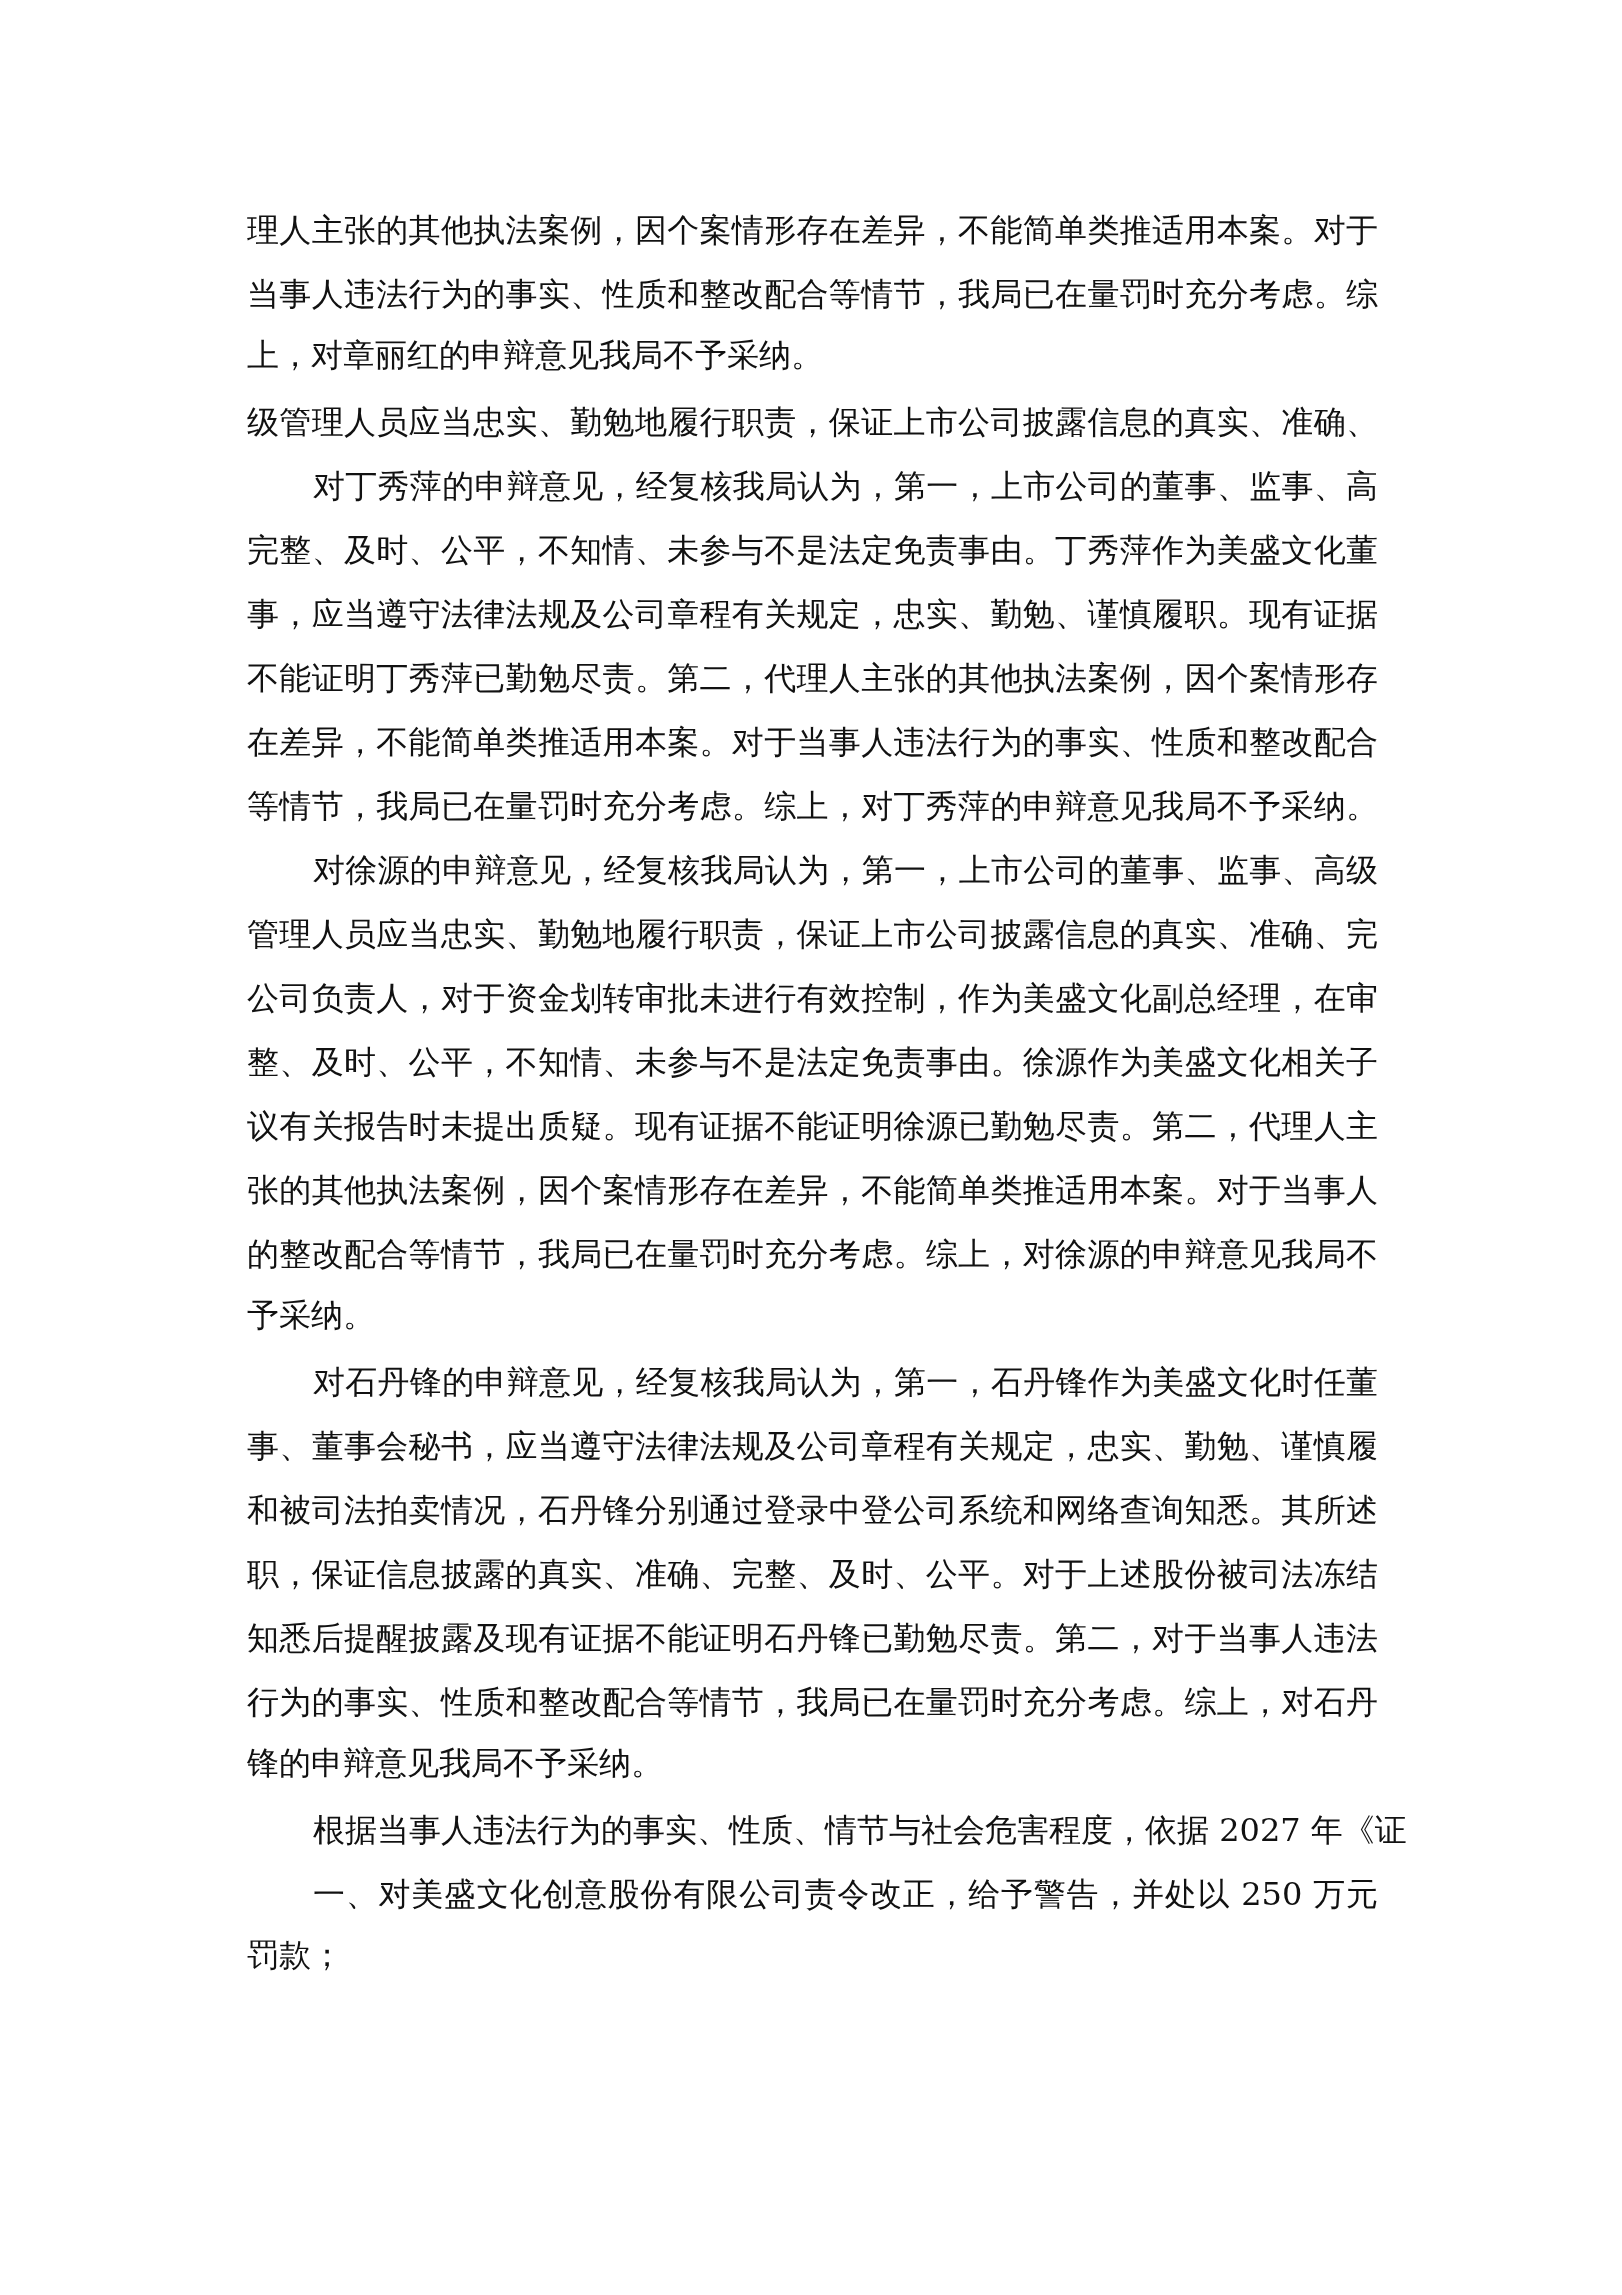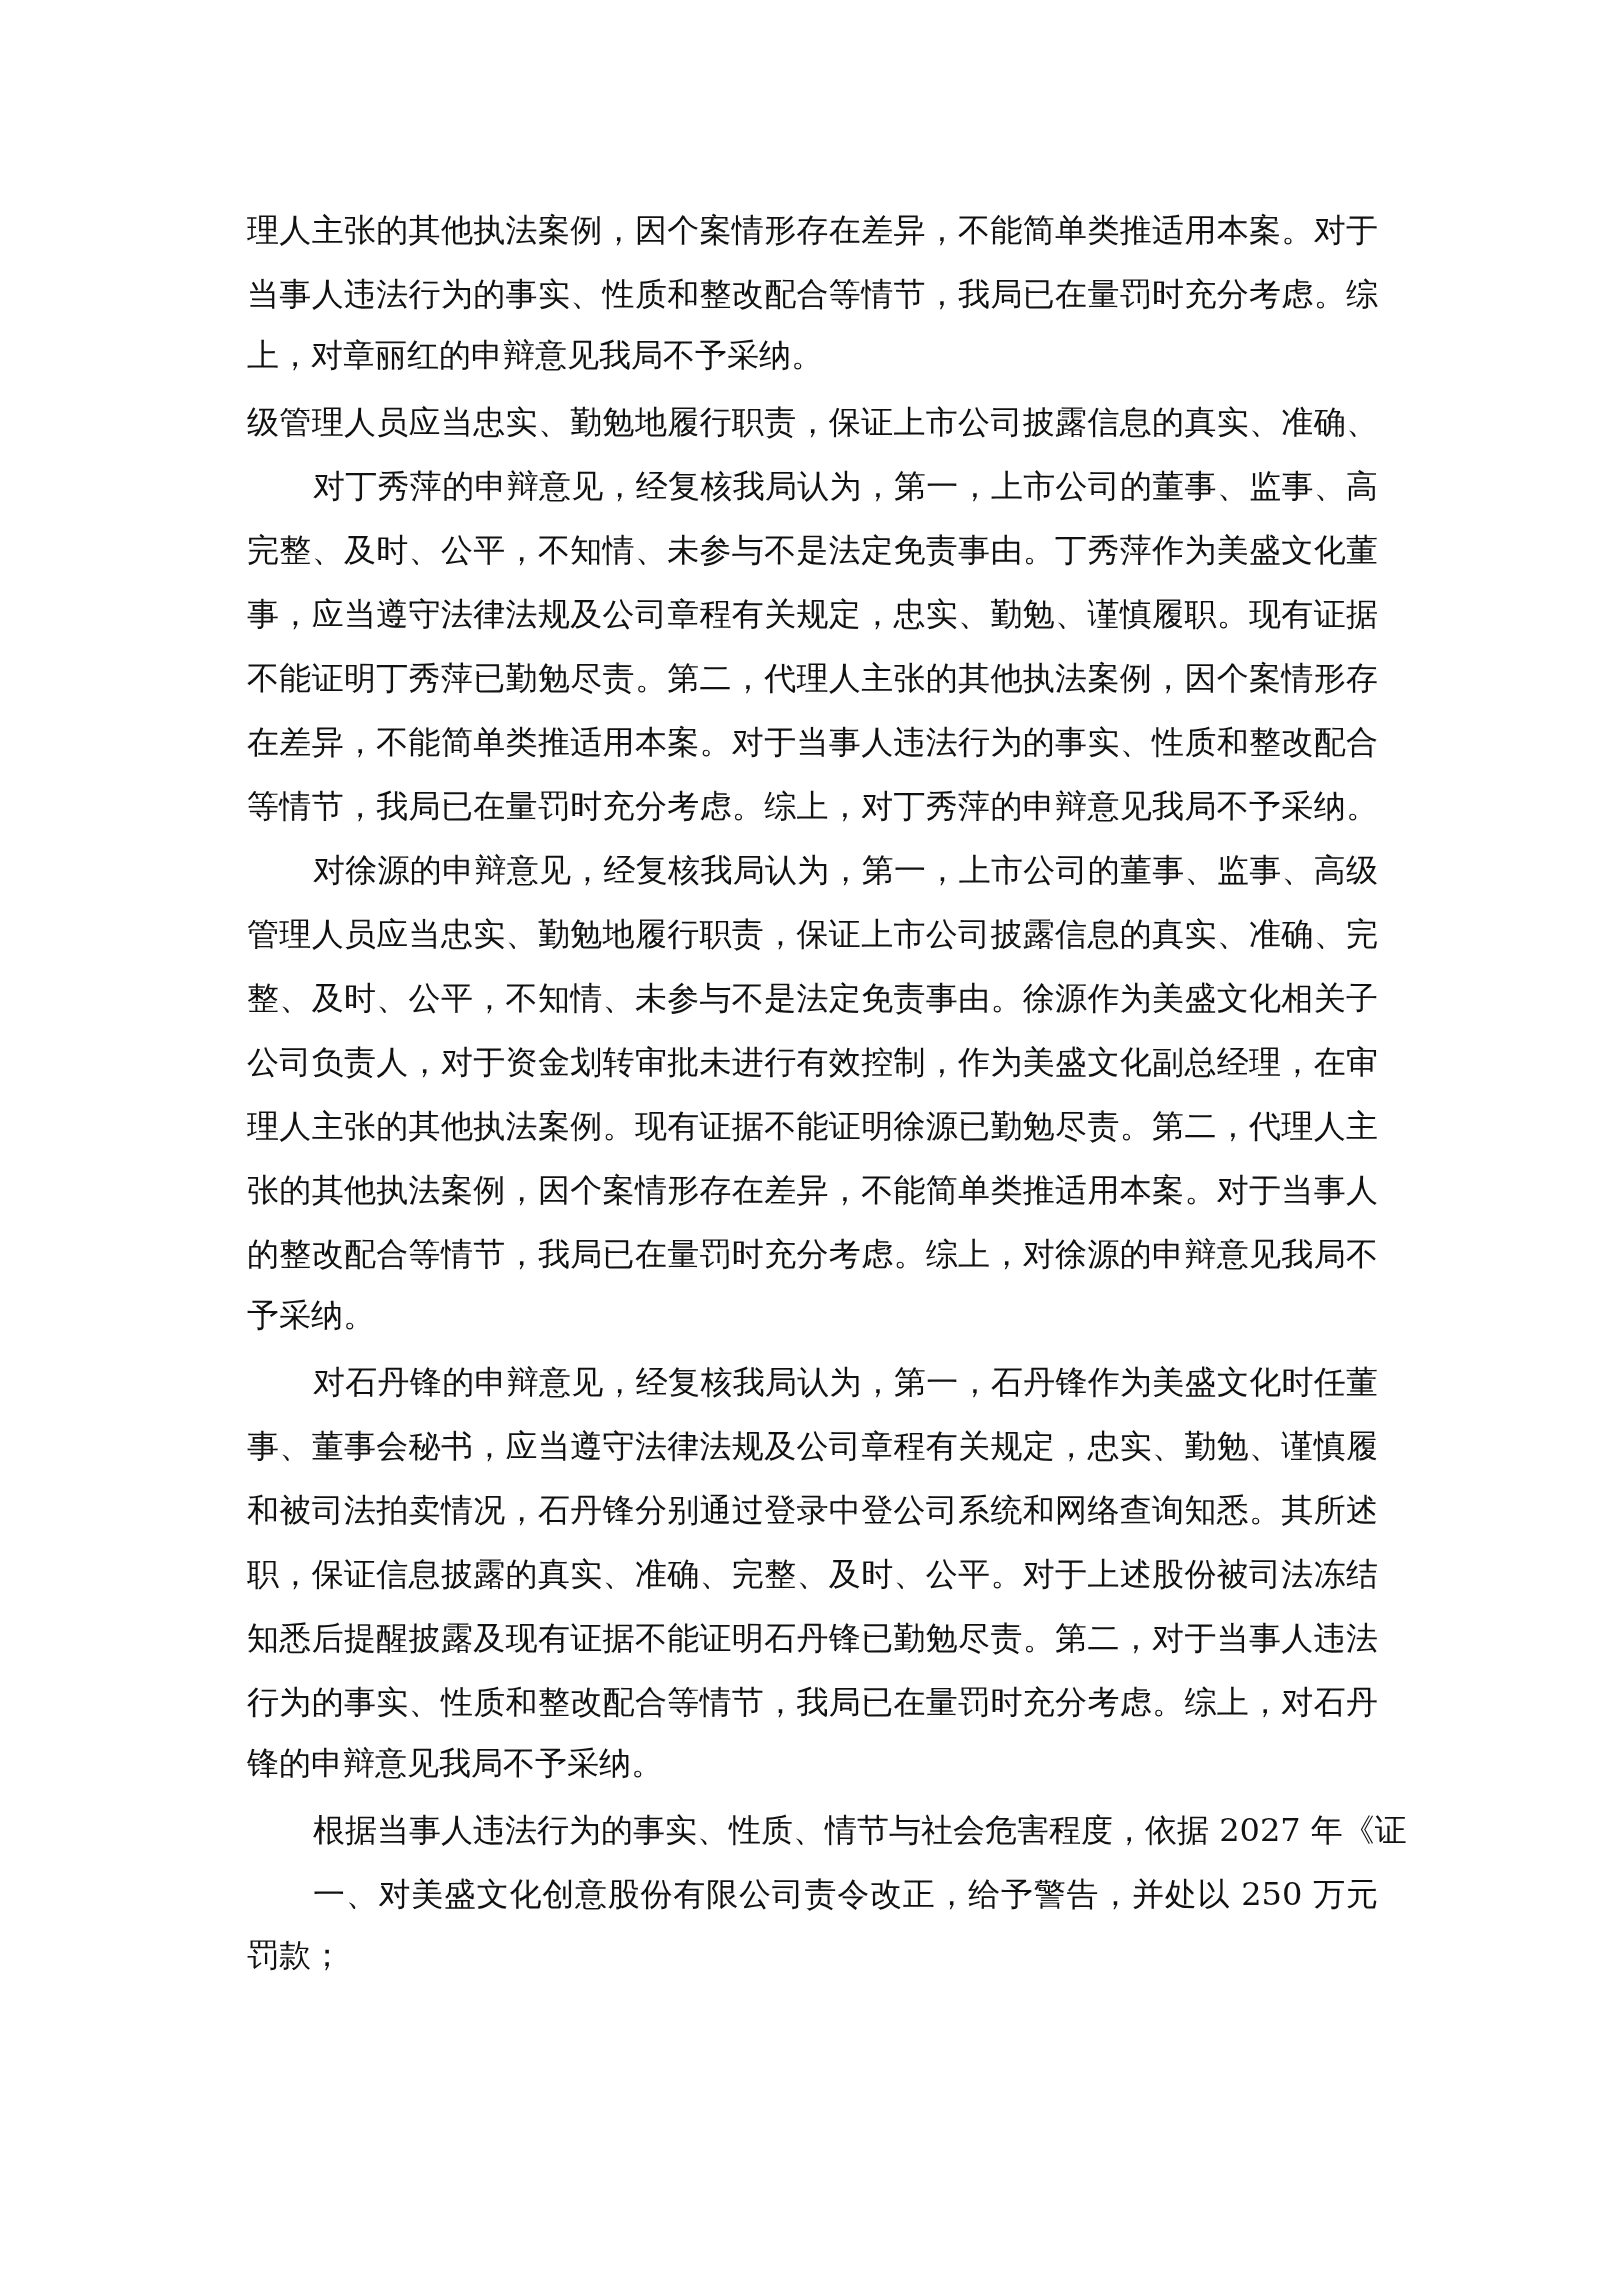--- a/index.html
+++ b/index.html
@@ -39,23 +39,23 @@
       <span class="line">完整、及时、公平，不知情、未参与不是法定免责事由。丁秀萍作为美盛文化董</span>
       <span class="line">事，应当遵守法律法规及公司章程有关规定，忠实、勤勉、谨慎履职。现有证据</span>
       <span class="line">不能证明丁秀萍已勤勉尽责。第二，代理人主张的其他执法案例，因个案情形存</span>
       <span class="line">在差异，不能简单类推适用本案。对于当事人违法行为的事实、性质和整改配合</span>
       <span class="line">等情节，我局已在量罚时充分考虑。综上，对丁秀萍的申辩意见我局不予采纳。</span>
     </div>
 
     <div class="paragraph">
       <span class="line indent">对徐源的申辩意见，经复核我局认为，第一，上市公司的董事、监事、高级</span>
       <span class="line">管理人员应当忠实、勤勉地履行职责，保证上市公司披露信息的真实、准确、完</span>
+      <span class="line">公司负责人，对于资金划转审批未进行有效控制，作为美盛文化副总经理，在审</span>
       <span class="line">整、及时、公平，不知情、未参与不是法定免责事由。徐源作为美盛文化相关子</span>
-      <span class="line">公司负责人，对于资金划转审批未进行有效控制，作为美盛文化副总经理，在审</span>
-      <span class="line">理人主张的其他执法案例。现有证据不能证明徐源已勤勉尽责。第二，代理人主</span>
+      <span class="line">议有关报告时未提出质疑。现有证据不能证明徐源已勤勉尽责。第二，代理人主</span>
       <span class="line">张的其他执法案例，因个案情形存在差异，不能简单类推适用本案。对于当事人</span>
       <span class="line">的整改配合等情节，我局已在量罚时充分考虑。综上，对徐源的申辩意见我局不</span>
       <span class="line last">予采纳。</span>
     </div>
 
     <div class="paragraph">
       <span class="line indent">对石丹锋的申辩意见，经复核我局认为，第一，石丹锋作为美盛文化时任董</span>
       <span class="line">事、董事会秘书，应当遵守法律法规及公司章程有关规定，忠实、勤勉、谨慎履</span>
       <span class="line">和被司法拍卖情况，石丹锋分别通过登录中登公司系统和网络查询知悉。其所述</span>
       <span class="line">职，保证信息披露的真实、准确、完整、及时、公平。对于上述股份被司法冻结</span>

